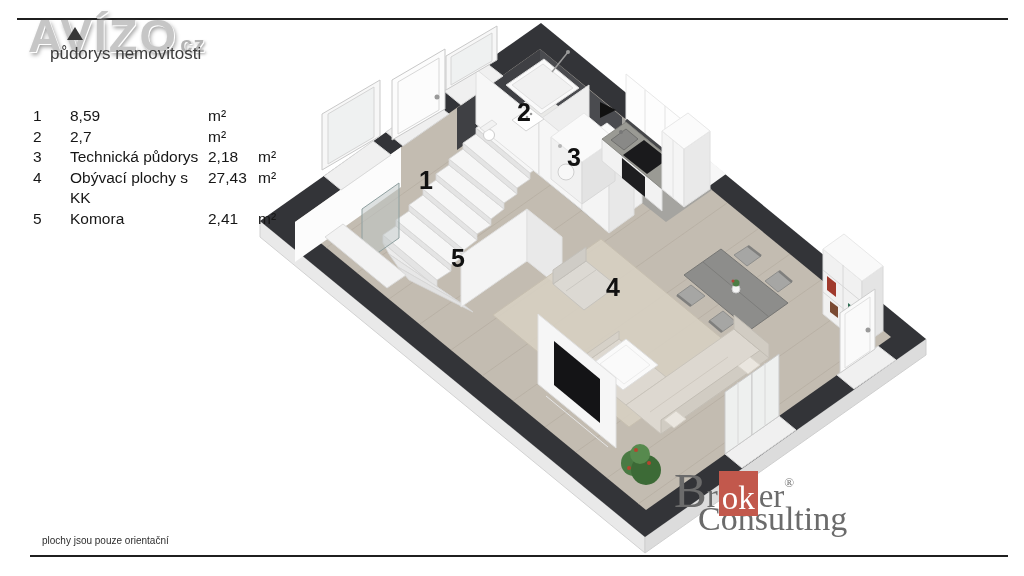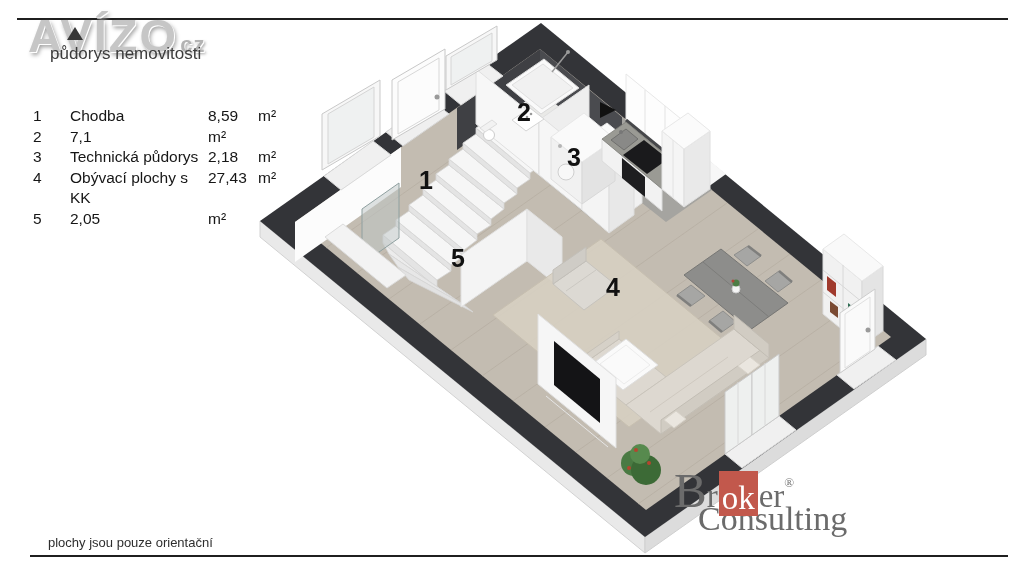--- a/index.html
+++ b/index.html
@@ -14,21 +14,21 @@
               text-shadow:1px 1px 0 #ffffff,2px 3px 4px #9f9f9f;}
   .brand-tld{font-weight:bold;font-size:22px;color:#b3b3b3;letter-spacing:1px;
              text-shadow:1px 1px 0 #ffffff,2px 2px 3px #9f9f9f;margin-left:2px;}
   .brand-arrow{position:absolute;left:39px;top:15px;width:0;height:0;border-left:8px solid transparent;
                border-right:8px solid transparent;border-bottom:13px solid #383838;}
   .brand-tagline{position:absolute;left:5px;top:32px;font-size:17px;color:#3c3c3c;white-space:nowrap;margin-left:17px;}
   
   .legend{position:absolute;left:33px;top:106px;z-index:3;font-size:15.5px;color:#161616;}
   .legend-row{display:grid;grid-template-columns:37px 138px 50px 28px;line-height:20.5px;}
   
-  .disclaimer{position:absolute;left:48px;top:535px;font-size:13px;color:#2e2e2e;z-index:3;text-align:right;}
+  .disclaimer{position:absolute;left:42px;top:535px;font-size:10px;color:#2e2e2e;z-index:3;text-align:right;}
   
   .partner{position:absolute;left:630px;top:466px;z-index:3;color:#6b6b6b;
            font-family:"Liberation Serif",serif;line-height:1;margin-left:44px;}
   .bc1{font-size:33px;white-space:nowrap;}
   .bc-initial{font-size:49px;}
   .bc-box{display:inline-block;background:#c2584c;color:#ffffff;padding:11px 3px 1px 3px;
           margin:0 1px;transform:translateY(2px);}
   .bc-reg{font-size:13px;vertical-align:20px;color:#7a7a7a;}
   .bc2{font-size:34px;margin:-13px 0 0 24px;}
   svg{position:absolute;left:0;top:0;z-index:2;}
@@ -44,44 +44,44 @@
 
   <div class="brand">
     <span class="brand-word">AVÍZO</span><span class="brand-tld">cz</span>
     <span class="brand-arrow"></span>
     <div class="brand-tagline">půdorys nemovitosti</div>
   </div>
 
   <div class="legend">
     <div class="legend-row">
       <span>1</span>
-      <span>Chodba</span>
       <span>8,59</span>
       <span>m²</span>
     </div>
     <div class="legend-row">
       <span>2</span>
-      <span>7,1</span>
+      <span>2,7</span>
       <span>m²</span>
     </div>
     <div class="legend-row">
       <span>3</span>
       <span>Technická půdorys</span>
       <span>2,18</span>
       <span>m²</span>
     </div>
     <div class="legend-row">
       <span>4</span>
       <span>Obývací plochy s KK</span>
       <span>27,43</span>
       <span>m²</span>
     </div>
     <div class="legend-row">
       <span>5</span>
-      <span>2,05</span>
+      <span>Komora</span>
+      <span>2,41</span>
       <span>m²</span>
     </div>
   </div>
 
   <svg width="1024" height="576" viewBox="0 0 1024 576">
 
     <g>
       <polygon points="260,221 645,537 645,553 260,237" fill="#e9e9e9" stroke="#d2d2d2" stroke-width="1"></polygon>
       <polygon points="645,537 926,339 926,355 645,553" fill="#dcdcdc" stroke="#cfcfcf" stroke-width="1"></polygon>
     </g>

